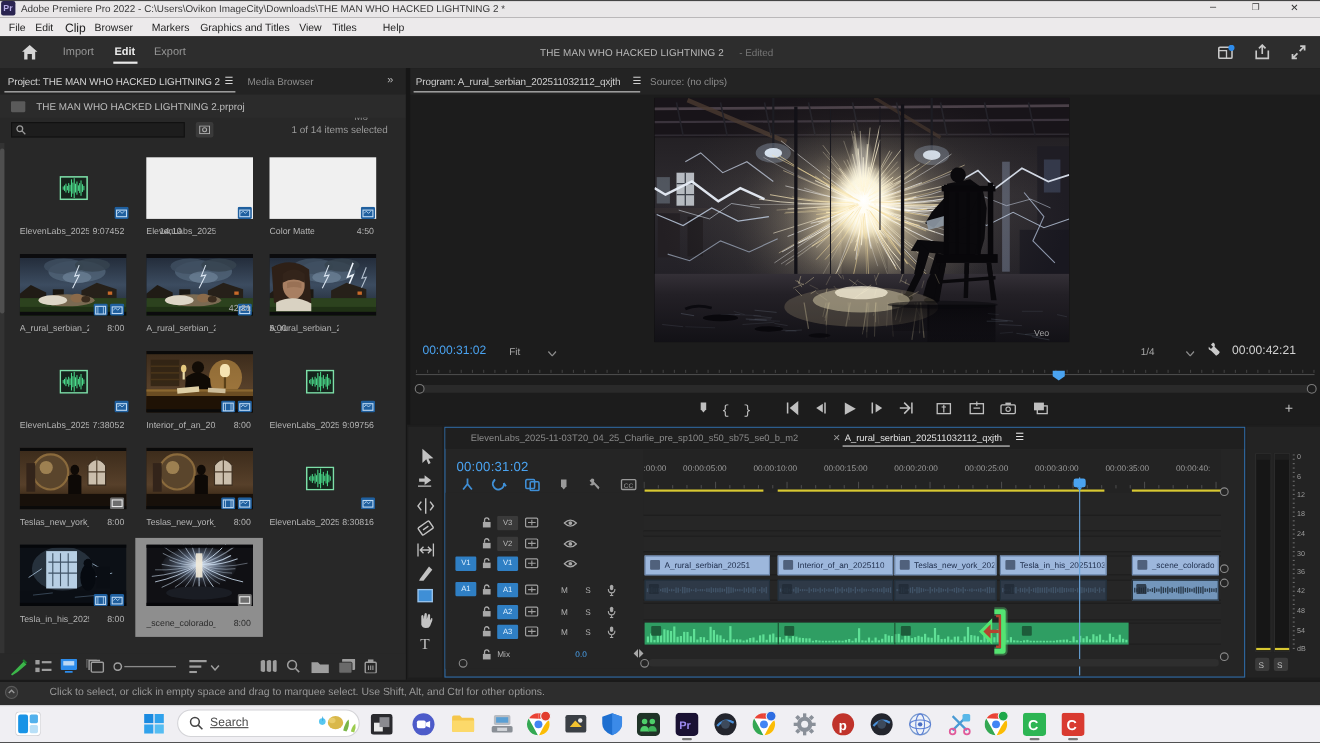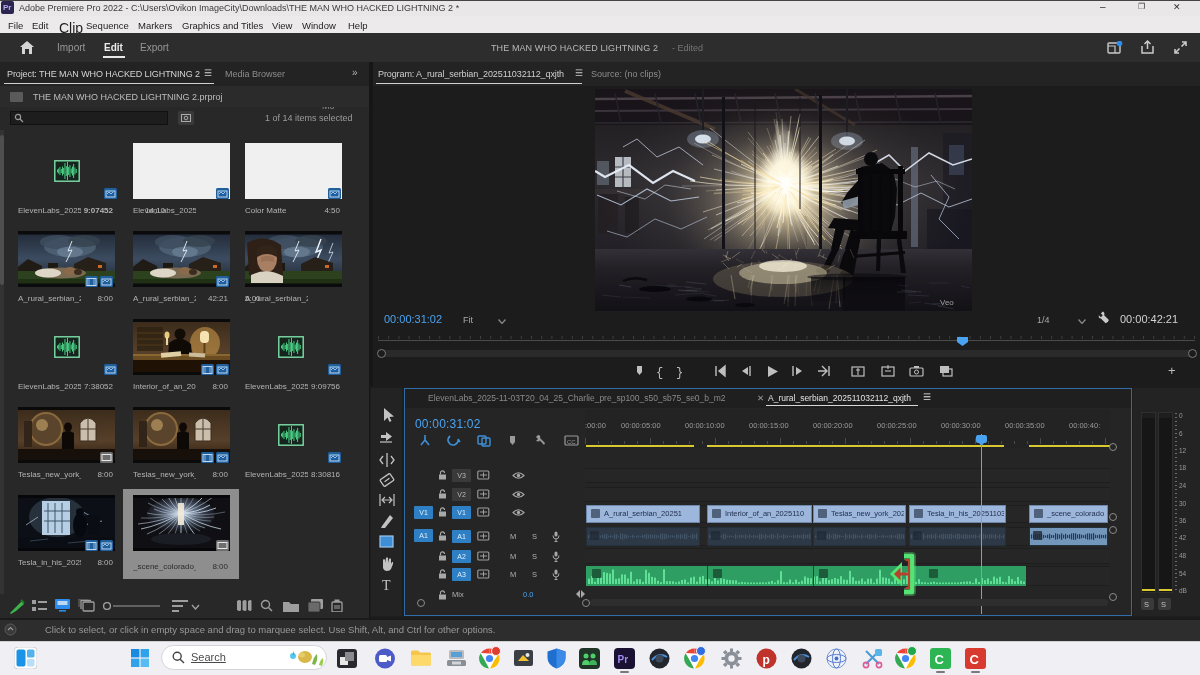--- a/index.html
+++ b/index.html
@@ -12,26 +12,26 @@
 <div class="abs" style="left:1px;top:1px;width:13px;height:13px;background:#2a2450;border-radius:2px;"></div>
 <div class="tx" style="left:3px;top:3px;font-size:8px;color:#b8aee8;font-weight:bold;">Pr</div>
 <div class="tx" style="left:19px;top:3px;font-size:9px;color:#3c3c3c;">Adobe Premiere Pro 2022 - C:\Users\Ovikon ImageCity\Downloads\THE MAN WHO HACKED LIGHTNING 2 *</div>
 <div class="tx" style="left:1100px;top:1px;font-size:10px;color:#333;">–</div>
 <div class="tx" style="left:1138px;top:2px;font-size:8px;color:#333;">❐</div>
 <div class="tx" style="left:1173px;top:2px;font-size:9px;color:#333;">✕</div>
 
 <div class="abs" style="left:0;top:16px;width:1200px;height:17px;background:#eceaeb;"></div>
 <div class="tx" style="left:8px;top:20px;font-size:9.5px;color:#1d1d1d;">File</div>
 <div class="tx" style="left:32px;top:20px;font-size:9.5px;color:#1d1d1d;">Edit</div>
-<div class="tx" style="left:59px;top:20px;font-size:14px;color:#1d1d1d;text-align:right;">Clip</div>
-<div class="tx" style="left:86px;top:20px;font-size:9.5px;color:#1d1d1d;">Sequence</div>
+<div class="tx" style="left:59px;top:20px;font-size:11px;color:#1d1d1d;text-align:right;">Clip</div>
+<div class="tx" style="left:86px;top:20px;font-size:9.5px;color:#1d1d1d;">Browser</div>
 <div class="tx" style="left:138px;top:20px;font-size:9.5px;color:#1d1d1d;">Markers</div>
 <div class="tx" style="left:182px;top:20px;font-size:9.5px;color:#1d1d1d;">Graphics and Titles</div>
 <div class="tx" style="left:272px;top:20px;font-size:9.5px;color:#1d1d1d;">View</div>
-<div class="tx" style="left:302px;top:20px;font-size:9.5px;color:#1d1d1d;">Window</div>
+<div class="tx" style="left:302px;top:20px;font-size:9.5px;color:#1d1d1d;">Titles</div>
 <div class="tx" style="left:348px;top:20px;font-size:9.5px;color:#1d1d1d;">Help</div>
 
 <div class="abs" style="left:0;top:33px;width:1200px;height:29px;background:#2d2d2d;"></div>
 <svg class="abs" style="left:19px;top:40px;" width="16" height="15" viewBox="0 0 16 15">
  <path d="M8 1 L15 7 L13 7 L13 14 L10 14 L10 9 L6 9 L6 14 L3 14 L3 7 L1 7 Z" fill="#d6d6d6"></path>
 </svg>
 <div class="tx" style="left:57px;top:42px;font-size:10px;color:#979797;">Import</div>
 <div class="tx" style="left:104px;top:42px;font-size:10px;color:#ececec;font-weight:bold;">Edit</div>
 <div class="abs" style="left:103px;top:56px;width:22px;height:2px;background:#e8e8e8;"></div>
 <div class="tx" style="left:140px;top:42px;font-size:10px;color:#979797;">Export</div>
@@ -119,21 +119,21 @@
     <rect x="19.2" y="4.0" width="0.9" height="14" fill="#4ce08e"></rect>
     <rect x="20.5" y="7.5" width="0.9" height="7" fill="#4ce08e"></rect>
     <rect x="21.8" y="9.0" width="0.9" height="4" fill="#4ce08e"></rect>
   </svg>
 <svg class="abs" style="left:104px;top:188px;" width="13" height="11" viewBox="0 0 13 11">
     <rect width="13" height="11" rx="1.5" fill="#1f5f9e"></rect>
     <rect x="2" y="3" width="9" height="6" fill="none" stroke="#bcd8f2" stroke-width="1"></rect>
     <path d="M3 6 l2 -2 l2 2 l2 -2" stroke="#bcd8f2" fill="none" stroke-width="0.8"></path>
   </svg>
 <div class="tx" style="left:18px;top:206px;font-size:8px;color:#b4b4b4;max-width:63px;overflow:hidden;">ElevenLabs_2025-...</div>
-<div class="tx" style="left:18px;top:206px;width:95px;font-size:8px;color:#b4b4b4;text-align:right;font-weight:bold;">9:07452</div>
+<div class="tx" style="left:18px;top:206px;width:95px;font-size:8px;color:#b4b4b4;text-align:right;">9:07452</div>
 <div class="abs" style="left:133px;top:143px;width:97px;height:56px;background:#f0f0f0;"></div>
 <svg class="abs" style="left:216px;top:188px;" width="13" height="11" viewBox="0 0 13 11">
     <rect width="13" height="11" rx="1.5" fill="#1f5f9e"></rect>
     <rect x="2" y="3" width="9" height="6" fill="none" stroke="#bcd8f2" stroke-width="1"></rect>
     <path d="M3 6 l2 -2 l2 2 l2 -2" stroke="#bcd8f2" fill="none" stroke-width="0.8"></path>
   </svg>
 <div class="tx" style="left:133px;top:206px;font-size:8px;color:#b4b4b4;max-width:63px;overflow:hidden;">ElevenLabs_2025-11-...</div>
 <div class="tx" style="left:133px;top:206px;width:95px;font-size:8px;color:#b4b4b4;text-align:left;padding-left:12px;">14,10</div>
 <div class="abs" style="left:245px;top:143px;width:97px;height:56px;background:#f0f0f0;"></div>
 <svg class="abs" style="left:328px;top:188px;" width="13" height="11" viewBox="0 0 13 11">
@@ -196,21 +196,21 @@
     <ellipse cx="60" cy="41" rx="4" ry="3" fill="#3a2c1e"></ellipse>
     <rect width="97" height="3.5" fill="#0b0b0d"></rect>
     <rect y="52.5" width="97" height="3.5" fill="#0b0b0d"></rect>
   </svg>
 <svg class="abs" style="left:216px;top:276px;" width="13" height="11" viewBox="0 0 13 11">
     <rect width="13" height="11" rx="1.5" fill="#1f5f9e"></rect>
     <rect x="2" y="3" width="9" height="6" fill="none" stroke="#bcd8f2" stroke-width="1"></rect>
     <path d="M3 6 l2 -2 l2 2 l2 -2" stroke="#bcd8f2" fill="none" stroke-width="0.8"></path>
   </svg>
 <div class="tx" style="left:133px;top:294px;font-size:8px;color:#b4b4b4;max-width:63px;overflow:hidden;">A_rural_serbian_202...</div>
-<div class="tx" style="left:133px;top:294px;width:95px;font-size:8px;color:#b4b4b4;text-align:right;">42:21</div>
+<div class="tx" style="left:133px;top:276px;width:95px;font-size:8px;color:#b4b4b4;text-align:right;">42:21</div>
 <svg class="abs" style="left:245px;top:231px;" width="97" height="56" viewBox="0 0 97 56">
     <rect width="97" height="56" fill="#12151b"></rect>
     <rect y="3" width="97" height="50" fill="url(#stormsky)"></rect>
     <ellipse cx="52" cy="16" rx="26" ry="10" fill="#55697e" opacity="0.7"></ellipse>
     <ellipse cx="40" cy="11" rx="18" ry="7" fill="#3e4d5f" opacity="0.85"></ellipse>
     <ellipse cx="66" cy="10" rx="16" ry="6" fill="#36434f" opacity="0.85"></ellipse>
     <ellipse cx="52" cy="21" rx="13" ry="5.5" fill="#7b92a8" opacity="0.5"></ellipse>
     <path d="M54 10 L50 20 L54 19 L48 31" stroke="#dfeaf5" stroke-width="1" fill="none" opacity="0.95"></path>
     <path d="M76 8 L71 21 L76 19 L70 33" stroke="#eef5fc" stroke-width="1.4" fill="none"></path>
     <path d="M88 12 L84 22 L88 21 L83 32" stroke="#cfdcea" stroke-width="1" fill="none" opacity="0.8"></path>

